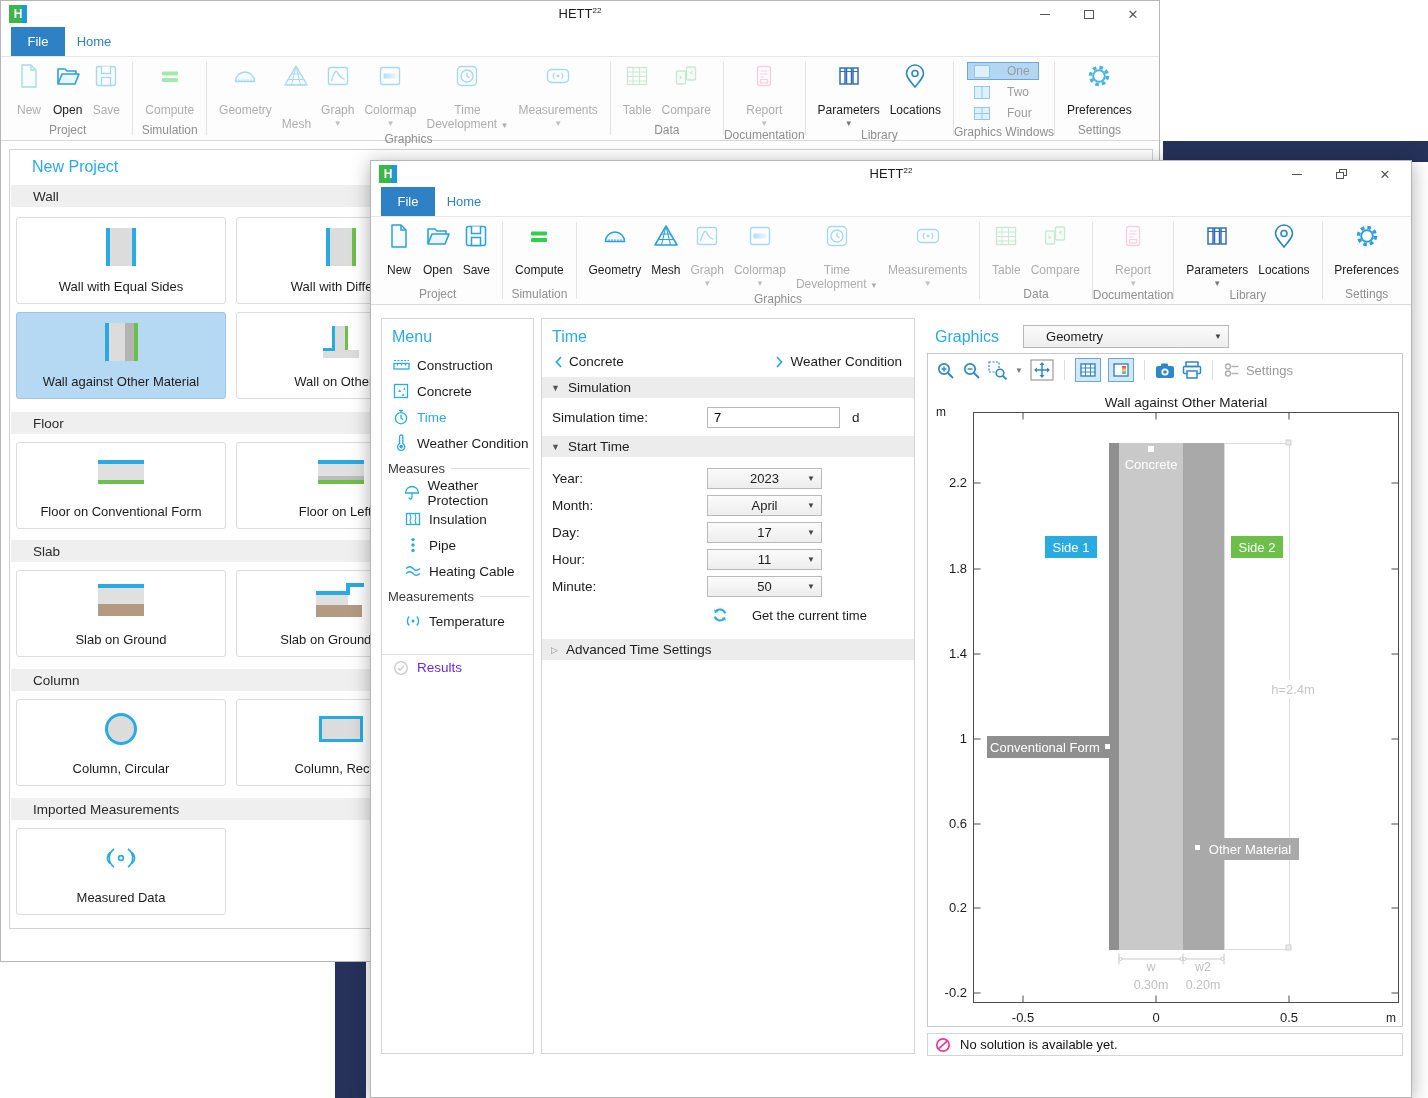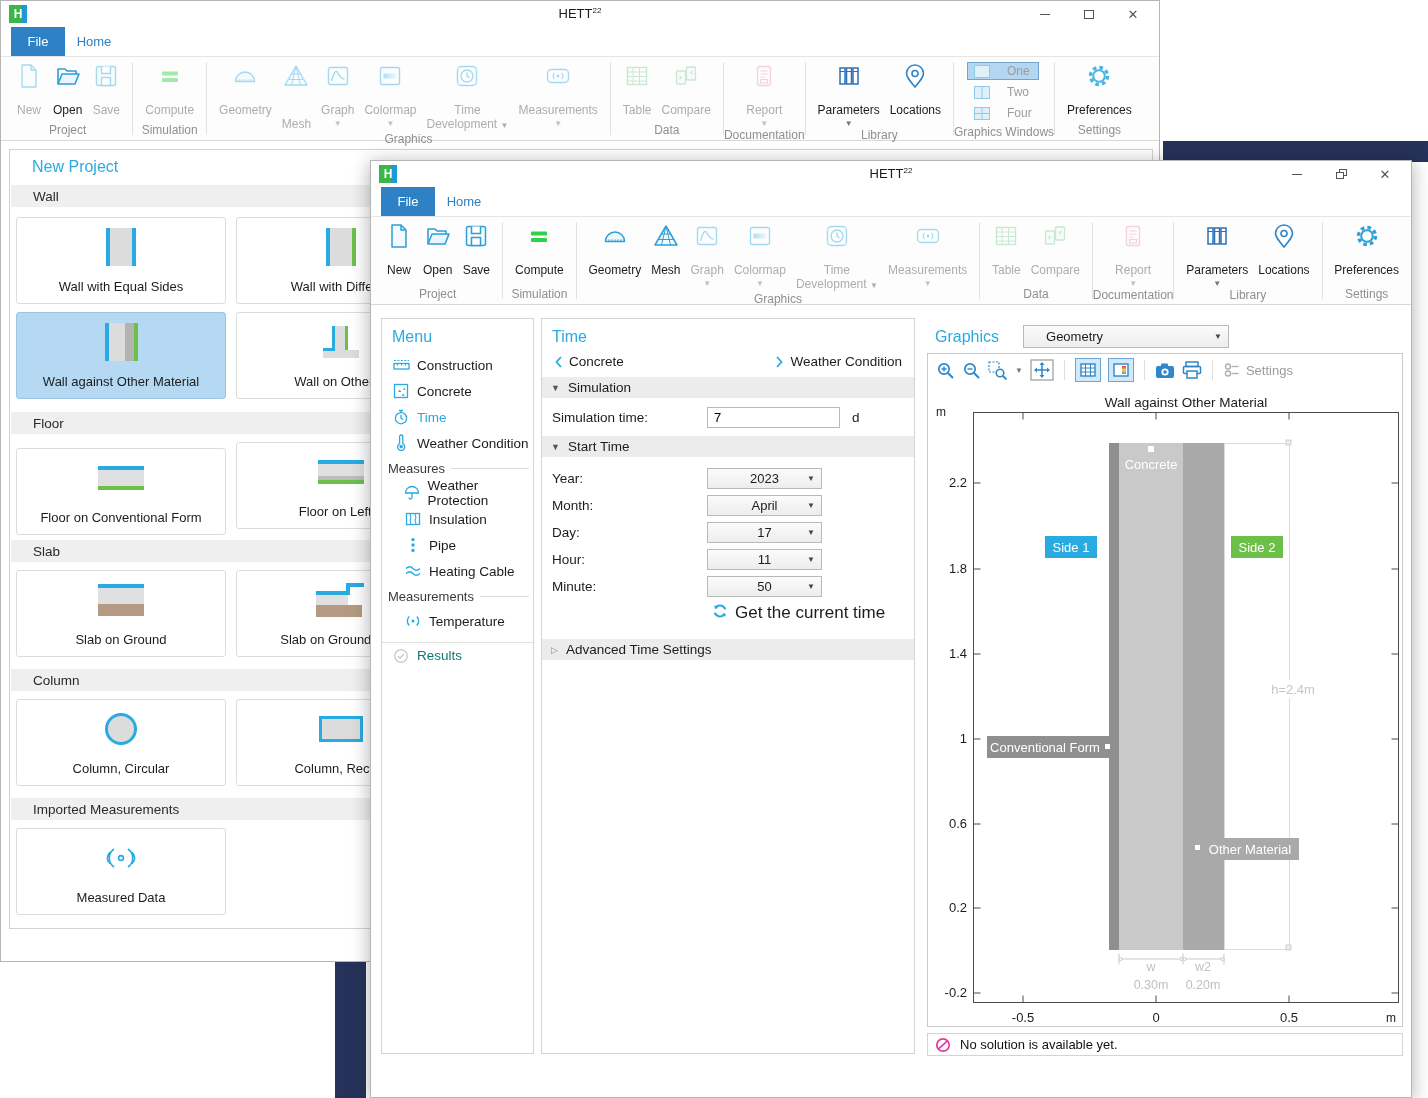--- a/index.html
+++ b/index.html
@@ -71,35 +71,35 @@
 #menu-panel{left:10px;top:157px;width:153px;height:736px}
 #time-panel{left:170px;top:157px;width:374px;height:736px}
 #gfx-panel{left:550px;top:157px;width:490px;height:743px;border:none}
 .ptitle{font-size:16px;color:#29abe2;padding:9px 10px 2px}
 .mitem{display:flex;align-items:center;height:26px;padding-left:10px;font-size:13.5px}
 .mitem .mic{width:18px;margin-right:7px;display:flex;justify-content:center}
 .mitem.active{color:#29abe2}
 .mitem.sub{padding-left:22px}
 .mhead{display:flex;align-items:center;height:24px;padding-left:6px;font-size:13px;color:#3a3a3a}
 .mhead::after{content:"";flex:1;height:1px;background:#dcdcdc;margin:0 4px 0 6px}
-.mresults{border-top:1px solid #e0e0e0;margin-top:8px;color:#0f766e}
+.mresults{border-top:1px solid #e0e0e0;margin-top:20px;color:#6d28d9}
 
 .tnav{display:flex;align-items:center;justify-content:space-between;padding:6px 12px 8px;font-size:13.5px}
 .tnav .navitem{display:flex;align-items:center;gap:6px}
 .secbar{height:21px;background:#ececec;display:flex;align-items:center;padding-left:9px;font-size:13.5px;color:#1c1c1c;gap:8px}
 .secbar .tri{font-size:9px;color:#555}
 .secbar .tri.open-gray{color:#8a8a8a}
 .trow{display:flex;align-items:center;height:27px;padding:0 10px;font-size:13.5px}
 .trow .lbl{width:155px}
 .ti{width:133px;height:21px;border:1px solid #b9b9b9;font-size:13px;padding-left:6px;font-family:"Liberation Sans",sans-serif}
 .unit{margin-left:12px}
 .dd{width:115px;height:21px;border:1px solid #b9b9b9;background:linear-gradient(#fbfbfb,#ededed);display:flex;align-items:center;position:relative;font-size:13px}
 .dd .ddv{flex:1;text-align:center}
 .dd .ddc{position:absolute;right:6px;font-size:8px;color:#444}
-.gettime{display:flex;gap:7px;margin:3px 0 0 170px;height:24px;font-size:17px}
+.gettime{display:flex;align-items:center;gap:24px;margin:3px 0 0 170px;height:24px;font-size:13px}
 
 .ghead{display:flex;align-items:center;padding:7px 8px 6px 14px}
 .ghead .gtitle{font-size:16px;color:#29abe2}
 .ghead .dd{width:206px;margin-left:24px;height:23px}
 .ghead .dd .ddv{text-align:left;padding-left:22px}
 #chart-box{position:absolute;left:6px;top:35px;width:476px;height:674px;border:1px solid #c9c9c9;background:#fff}
 #gfx-toolbar{display:flex;align-items:center;gap:7px;padding:4px 0 0 8px;height:28px}
 .tbtn{display:flex;align-items:center;justify-content:center}
 .tbtn.framed{width:26px;height:24px;border:1px solid #6ba7d6;background:#d3e8f8}
 .tbsep{width:1px;height:20px;background:#dedede;margin:0 3px}
@@ -386,21 +386,21 @@
             <i style="left:2px;top:26px;width:36px;height:8px;background:#dcdcdc"></i>
             <i style="left:2px;top:24px;width:12px;height:3px;background:#29abe2"></i>
             <i style="left:14px;top:2px;width:10px;height:24px;background:#dcdcdc"></i>
             <i style="left:11px;top:2px;width:3px;height:24px;background:#29abe2"></i>
             <i style="left:24px;top:2px;width:3px;height:24px;background:#6cc04a"></i>
           </span>
       </div>
       <div class="clabel">Wall on Other M</div>
     </div>
     <div class="np-bar" style="top:262px">Floor</div>
-    <div class="card" style="left:6px;top:298px">
+    <div class="card" style="left:6px;top:292px">
       <div class="ci">
           <span class="fstack">
             <span class="fl cyan"></span>
             <span class="fgray"></span>
             <span class="fl green"></span>
           </span>
         </div>
       <div class="clabel">Floor on Conventional Form</div>
     </div>
     <div class="card" style="left:226px;top:292px">

